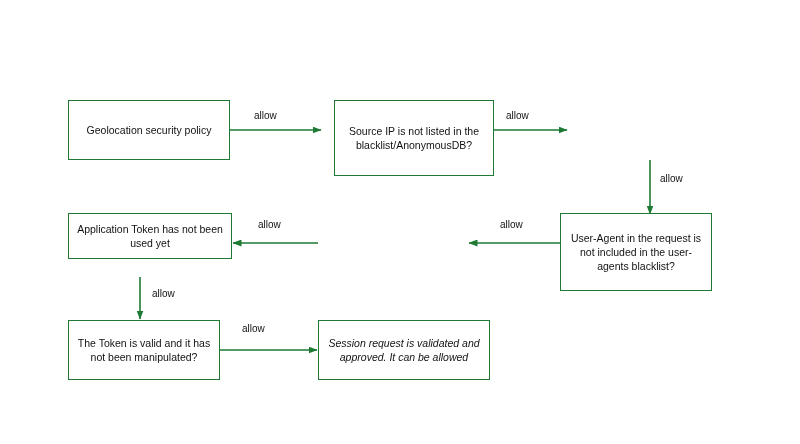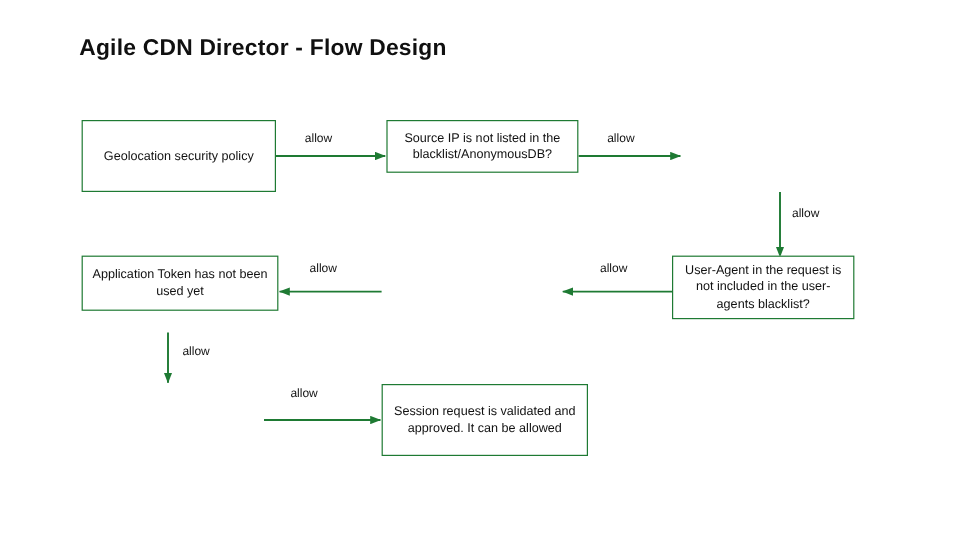--- a/index.html
+++ b/index.html
@@ -59,21 +59,20 @@
     width: 800px;
     height: 444px;
     overflow: visible;
   }
 </style>
 </head>
 <body>
 
 <div id="canvas">
 
-  <div class="title">Agile CDN Director - Flow Design</div>
 
   <svg class="arrows" viewBox="0 0 800 444">
     <defs>
       <marker id="arrowhead" markerWidth="9" markerHeight="7" refX="8.5" refY="3.5" orient="auto" markerUnits="userSpaceOnUse">
         <polygon points="0 0, 9 3.5, 0 7" fill="#1e7a33"></polygon>
       </marker>
     </defs>
     <g stroke="#1e7a33" stroke-width="1.6" fill="none" marker-end="url(#arrowhead)">
       <line x1="230" y1="130" x2="321" y2="130"></line>
       <line x1="482" y1="130" x2="567" y2="130"></line>
@@ -82,36 +81,39 @@
       <line x1="318" y1="243" x2="233" y2="243"></line>
       <line x1="140" y1="277" x2="140" y2="319"></line>
       <line x1="220" y1="350" x2="317" y2="350"></line>
     </g>
   </svg>
 
   <div class="node" style="left:68px; top:100px; width:162px; height:60px;justify-content:center;">
     <span>Geolocation security policy</span>
   </div>
 
-  <div class="node" style="left:322px; top:100px; width:160px; height:44px;">
+  <div class="node" style="left:334px; top:100px; width:160px; height:76px;">
     <span>Source IP is  not listed in the blacklist/AnonymousDB?</span>
   </div>
 
 
-  <div class="node" style="left:560px; top:213px; width:152px; height:53px;">
+  <div class="node" style="left:560px; top:213px; width:152px; height:78px;">
     <span>User-Agent in the request is not included in the user-agents blacklist?</span>
   </div>
 
 
   <div class="node" style="left:68px; top:213px; width:164px; height:46px;">
     <span>Application Token has not been used yet</span>
   </div>
 
+  <div class="node" style="left:68px; top:320px; width:152px; height:60px;">
+    <span>The Token is valid and it has not been manipulated?</span>
+  </div>
 
-  <div class="node" style="left:318px; top:320px; width:172px; height:60px;">
+  <div class="node" style="left:318px; top:320px; width:172px; height:60px;font-style:italic;">
     <span>Session request is validated and approved. It can be allowed</span>
   </div>
 
   <div class="edge-label" style="left:254px; top:110px;">allow</div>
   <div class="edge-label" style="left:506px; top:110px;">allow</div>
   <div class="edge-label" style="left:660px; top:173px;">allow</div>
   <div class="edge-label" style="left:500px; top:219px;">allow</div>
   <div class="edge-label" style="left:258px; top:219px;">allow</div>
   <div class="edge-label" style="left:152px; top:288px;">allow</div>
   <div class="edge-label" style="left:242px; top:323px;">allow</div>

